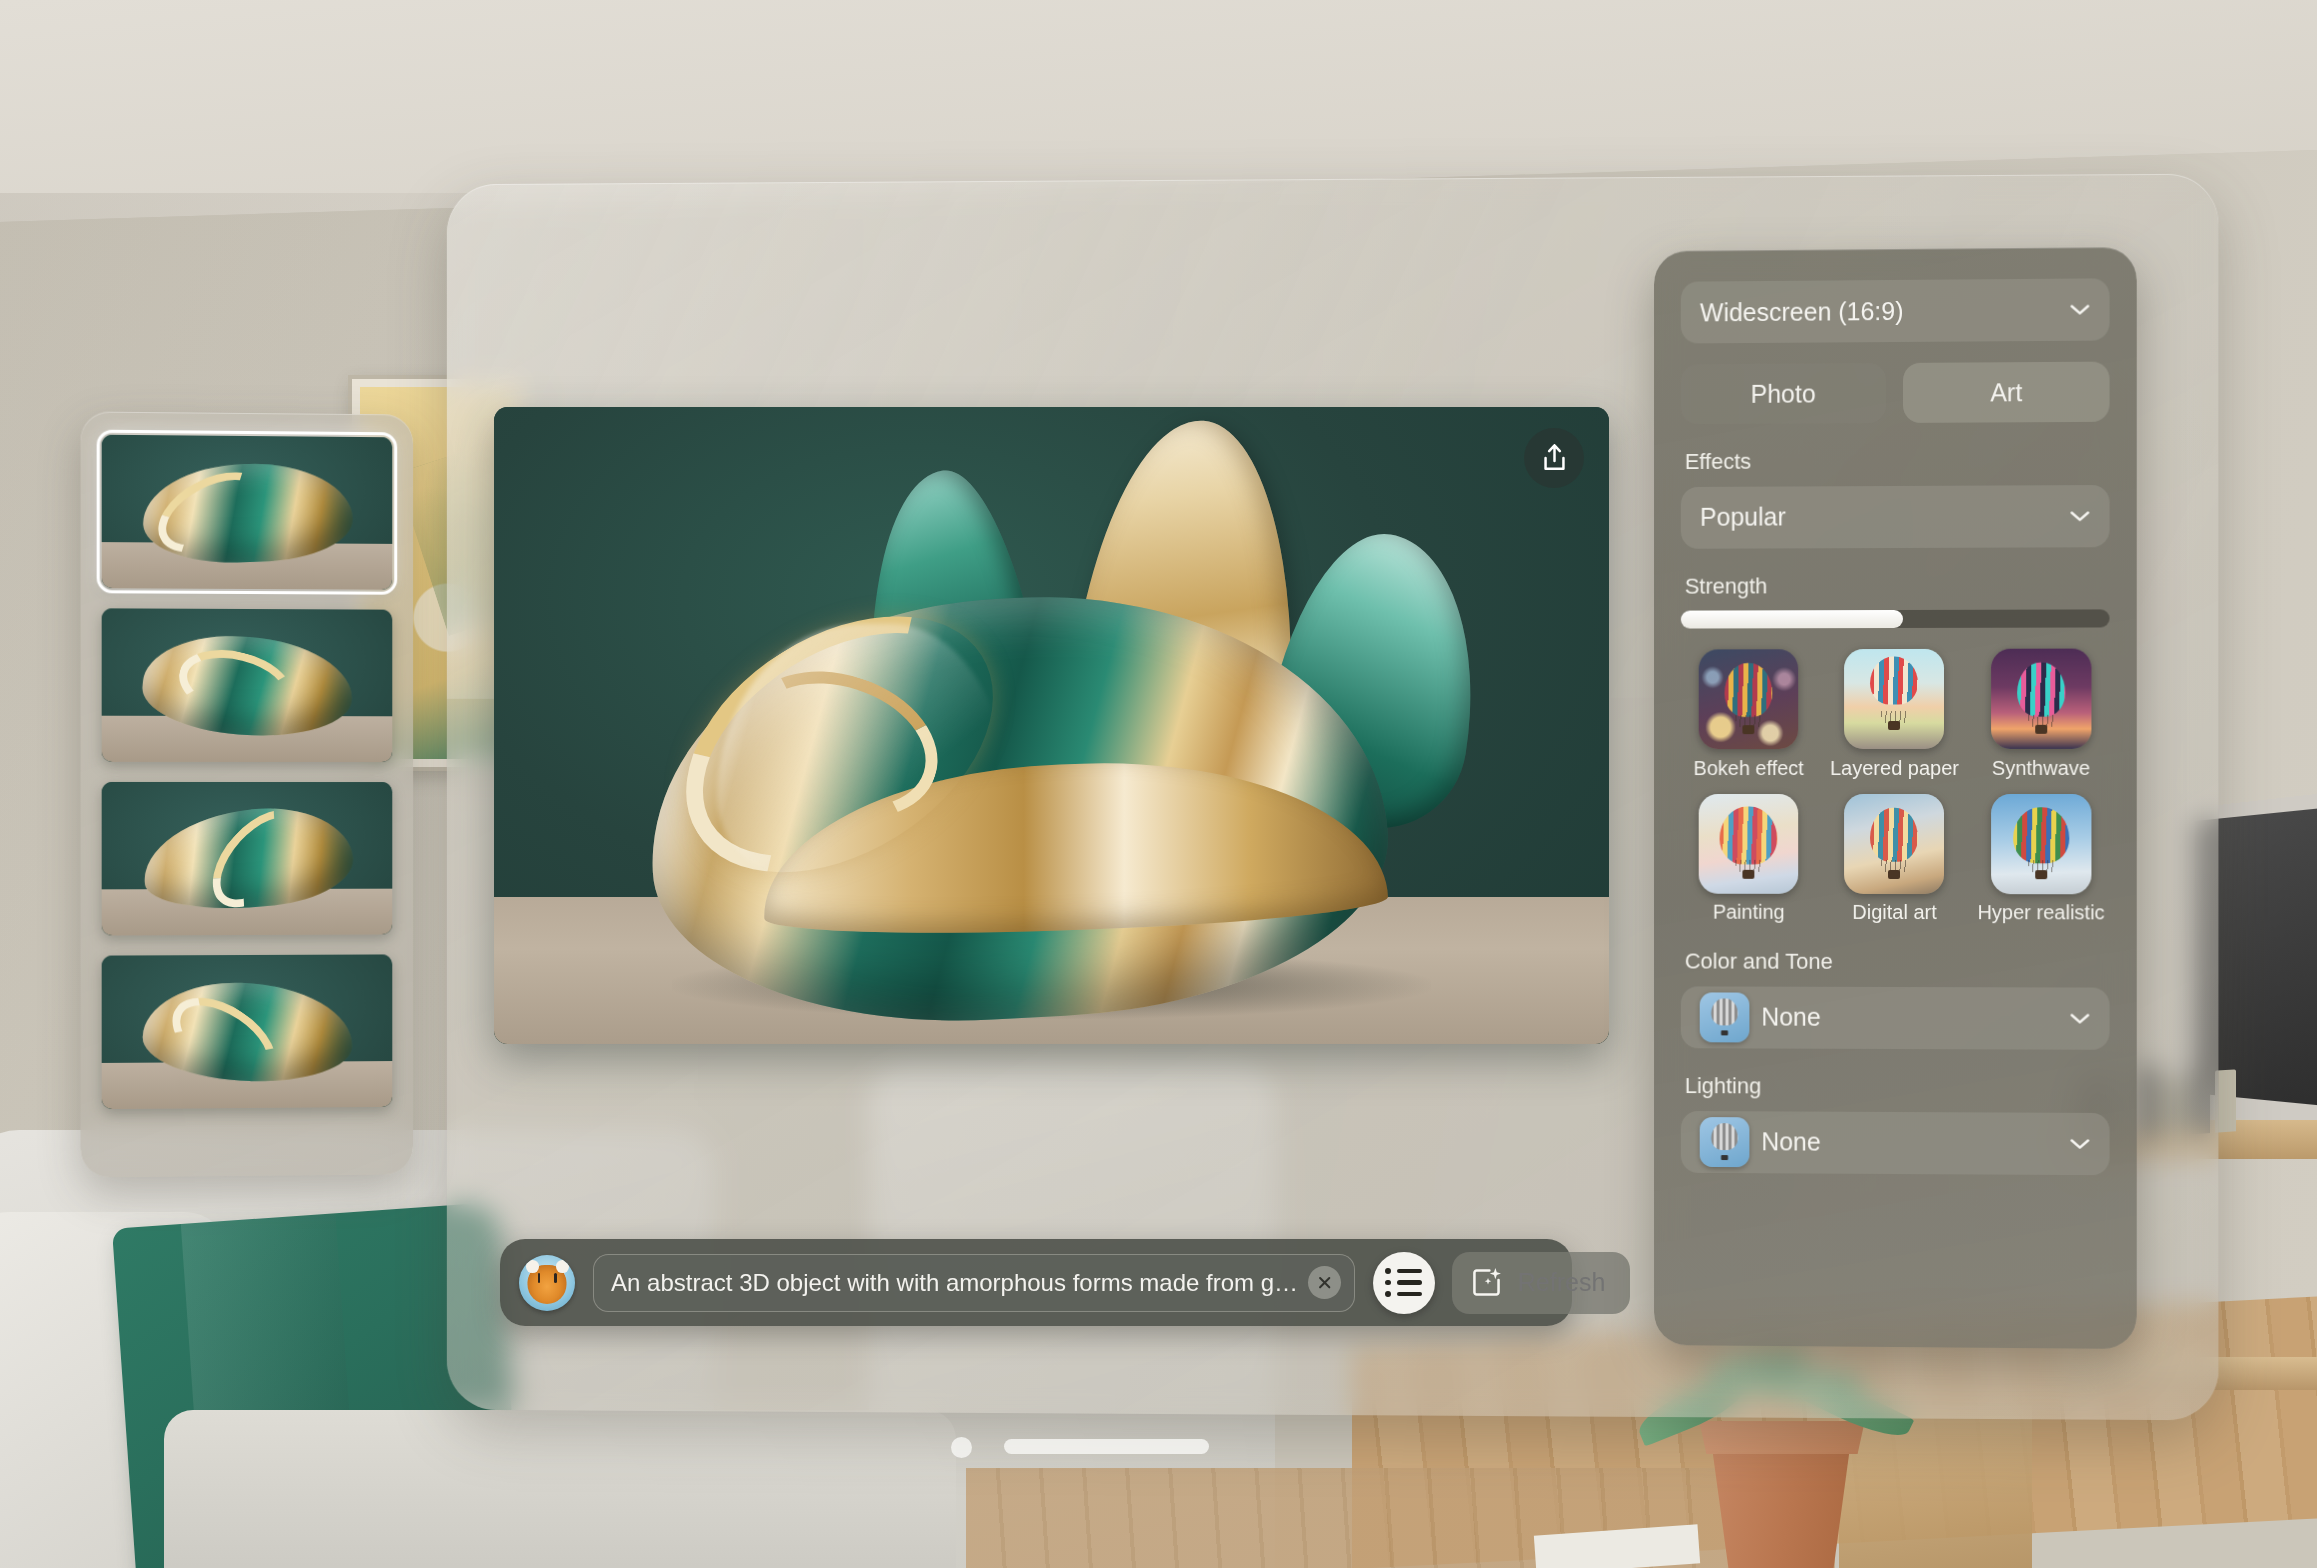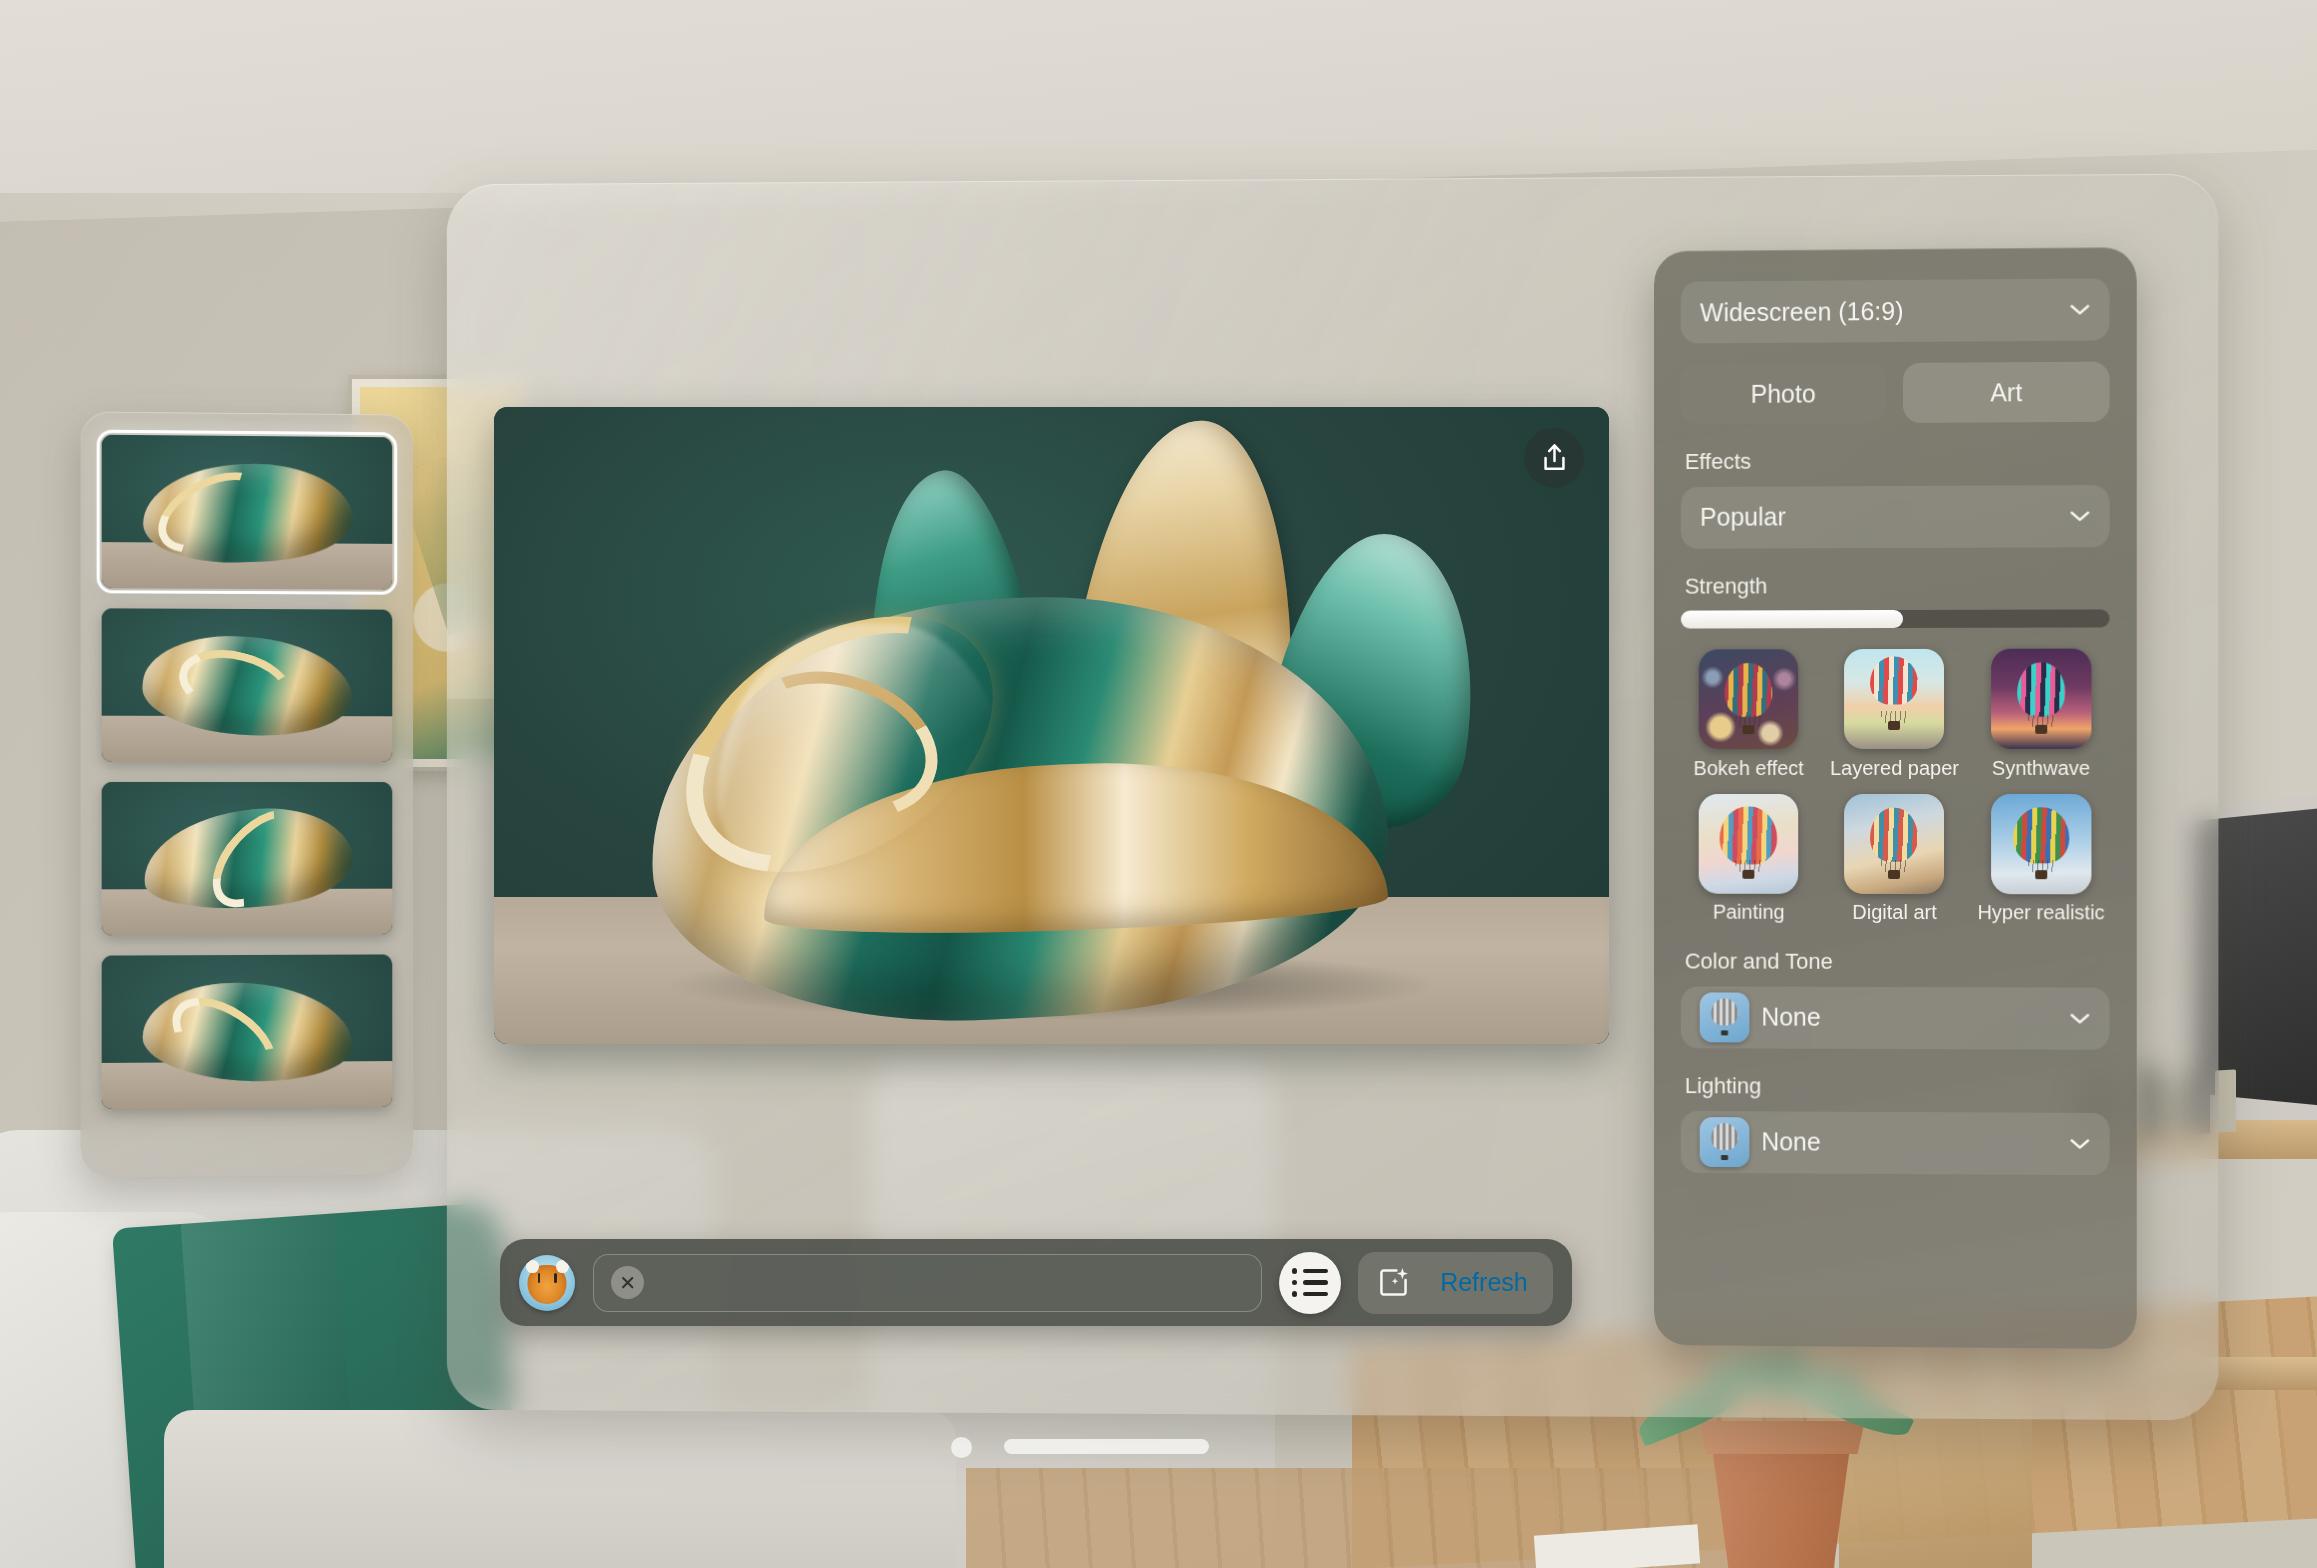--- a/index.html
+++ b/index.html
@@ -356,21 +356,21 @@
   .list-row { display: flex; align-items: center; gap: 5.8px; }
   .list-dot { width: 5.8px; height: 5.8px; border-radius: 50%; background: #26251f; }
   .list-line { width: 25px; height: 4.8px; border-radius: 2.9px; background: #26251f; }
   #refresh-btn {
     height: 62px; padding: 0 25px 0 19.3px;
     background: rgba(120,122,114,.78);
     border-radius: 17.4px;
     display: flex; align-items: center; gap: 13.5px;
     flex: 0 0 auto; cursor: pointer;
   }
-  #refresh-label { color: #0369a1; font-size: 25px; margin-left: 16px; }
+  #refresh-label { color: #737373; font-size: 25px; }
 
   
   #settings {
     position: absolute; left: 1653px; top: 249px; width: 483px; height: 1098px;
     background: linear-gradient(170deg, rgba(108,106,94,.80) 0%, rgba(98,96,86,.78) 55%, rgba(112,110,99,.74) 100%);
     border-radius: 33px;
     backdrop-filter: blur(15.4px);
     box-shadow: 0 17.4px 46px rgba(55,52,44,.34), inset 0 1px 0 rgba(255,255,255,.18);
     padding: 31px 27px;
     transform: perspective(2317px) rotateY(-2deg);
@@ -576,20 +576,21 @@
 <div id="prompt-bar">
   <div id="avatar">
     <div class="tiger-face"></div>
     <div class="tiger-ear l"></div>
     <div class="tiger-ear r"></div>
     <div class="tiger-stripe" style="left:18.3px;top:18.3px;"></div>
     <div class="tiger-stripe" style="right:18.3px;top:18.3px;"></div>
   </div>
 
   <div id="prompt-input-wrap">
+    <div id="prompt-text">An abstract 3D object with with amorphous forms made from g…</div>
     <div id="clear-btn">
       <svg width="15.4" height="15.4" viewBox="0 0 16 16">
         <path d="M3.2 3.2 L12.8 12.8 M12.8 3.2 L3.2 12.8" stroke="#32332e" stroke-width="2.1" stroke-linecap="round"></path>
       </svg>
     </div>
   </div>
 
   <div id="list-btn">
     <div class="list-row">
       <div class="list-dot"></div>

